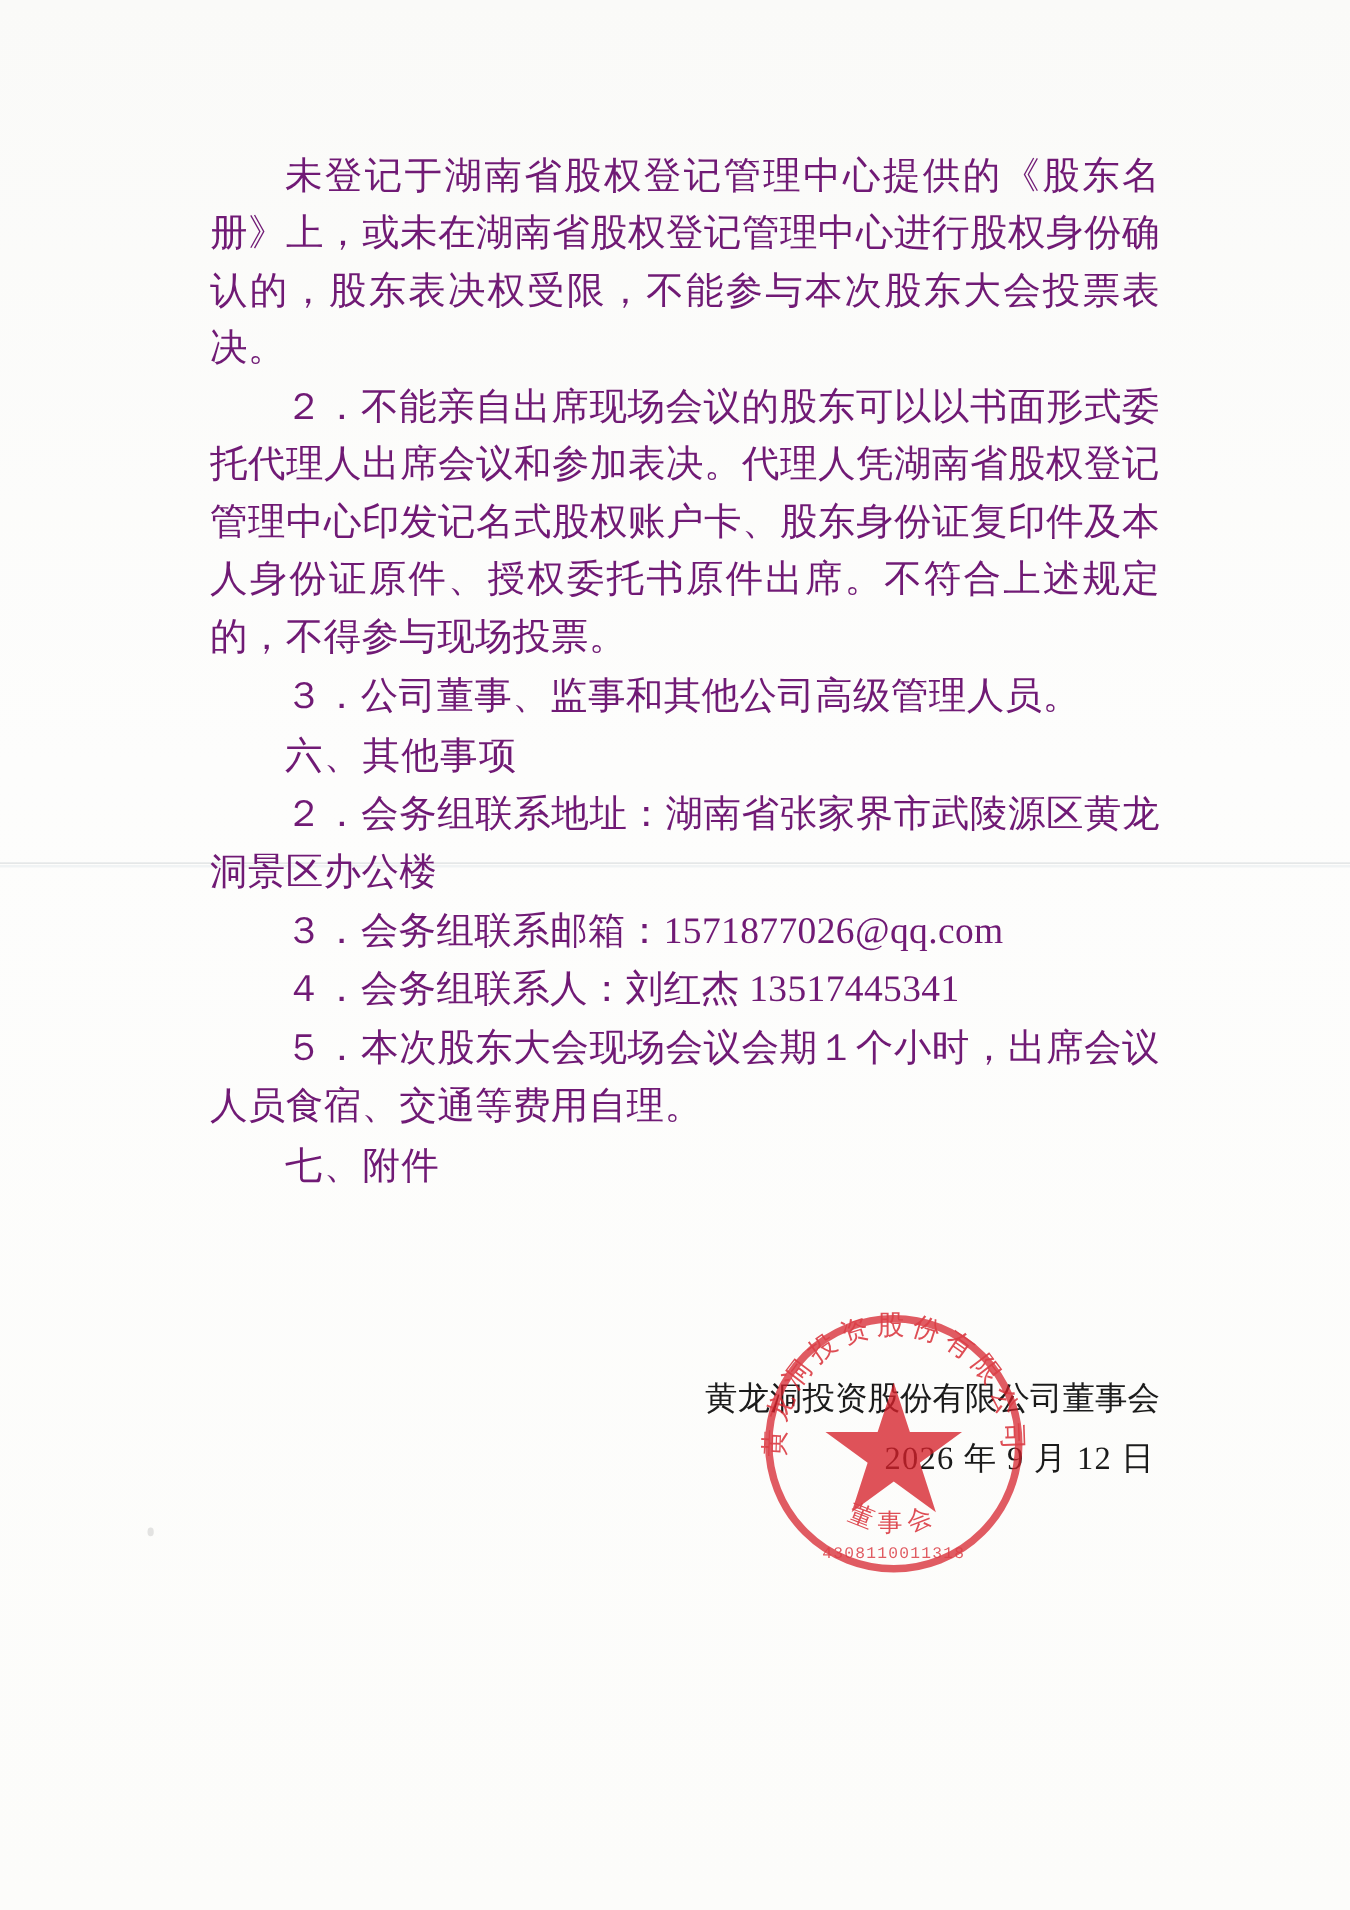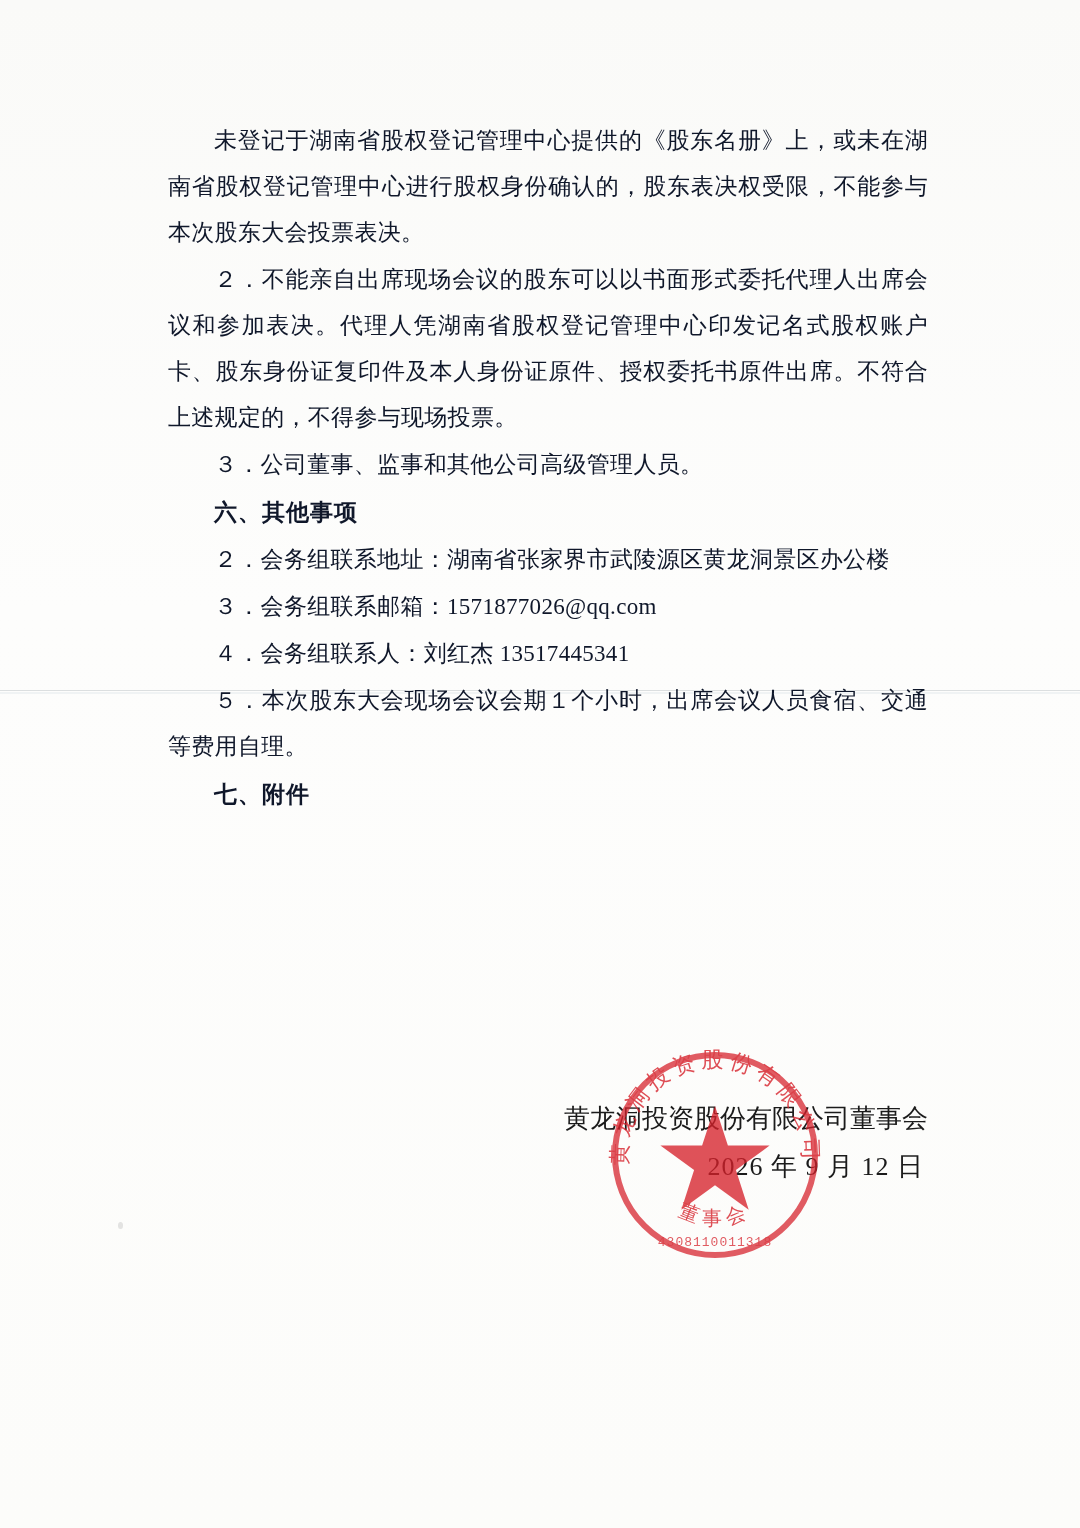--- a/index.html
+++ b/index.html
@@ -24,37 +24,37 @@
     inset: 0;
     background:
       linear-gradient(180deg, rgba(250,250,248,1) 0%, rgba(253,253,252,1) 40%, rgba(252,252,250,1) 100%);
     pointer-events: none;
   }
   .doc-body {
     position: absolute;
     left: 168px;
     top: 118px;
     width: 760px;
-    font-size: 23px;
+    font-size: 30px;
     line-height: 46px;
-    color: #0f172a;
+    color: #701a75;
     letter-spacing: 0.3px;
   }
   .para {
     margin: 0 0 1px 0;
     text-align: justify;
     text-justify: inter-ideograph;
   }
   .indent {
     text-indent: 2em;
   }
   .heading {
     margin: 2px 0 1px 0;
     text-indent: 2em;
-    font-weight: bold;
+    font-weight: normal;
     letter-spacing: 1px;
   }
   .sign-block {
     position: absolute;
     right: 152px;
     top: 1095px;
     width: 420px;
     text-align: right;
     font-size: 26px;
     line-height: 48px;

